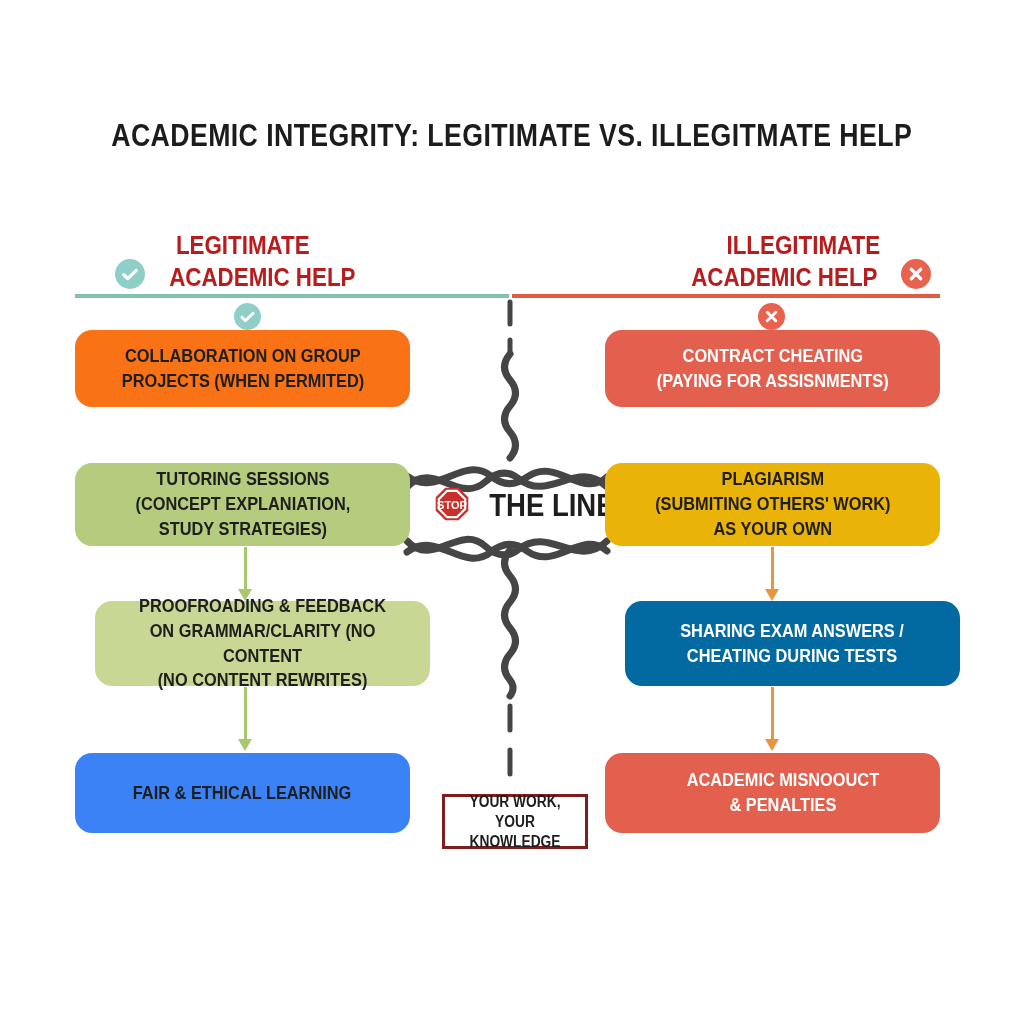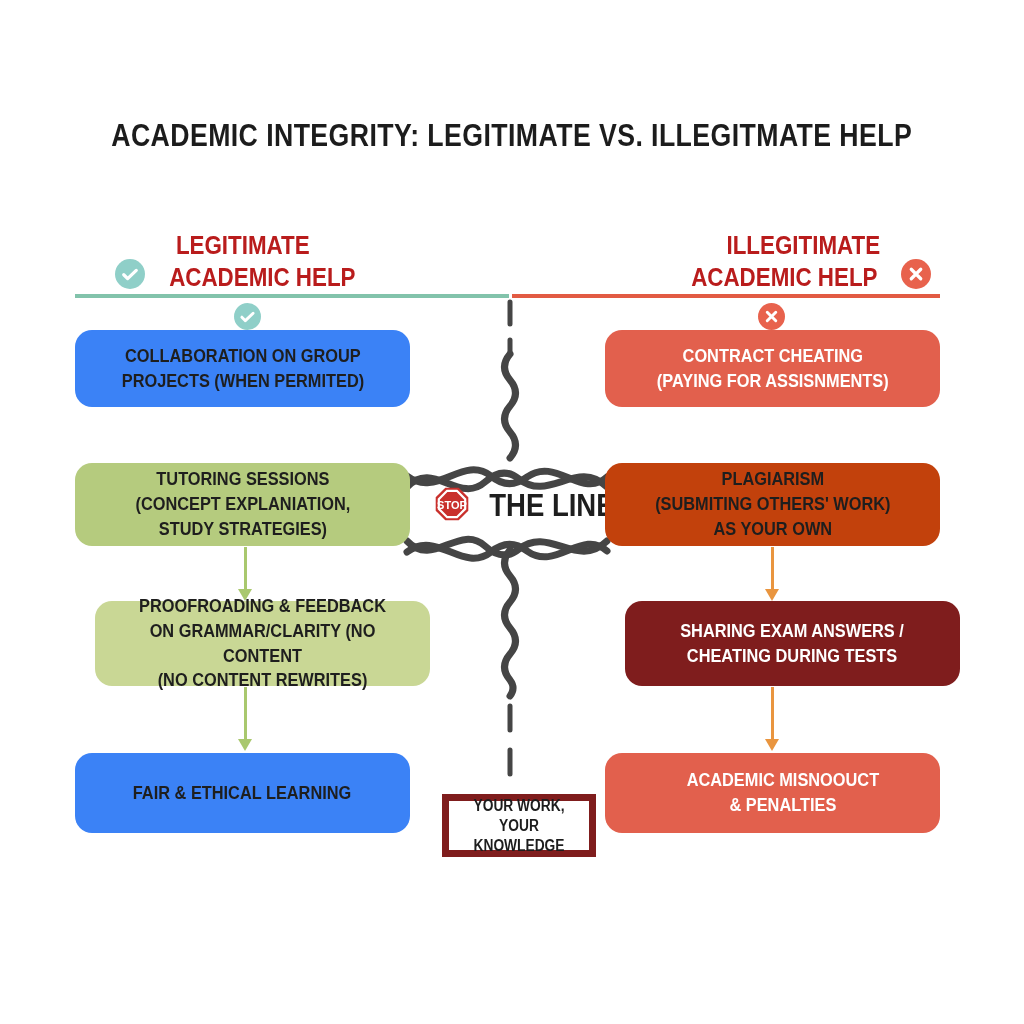--- a/index.html
+++ b/index.html
@@ -50,21 +50,21 @@
   .arrow-orange .stem { background:#e9953f; }
   .arrow-orange .head { border-top:12px solid #e9953f; }
   .braid-svg { position:absolute; left:0; top:0; pointer-events:none; }
   .theline {
     position:absolute; left:479px; top:487px; font-size:32px; font-weight:700;
     color:#1e1e1e; white-space:nowrap;
   }
   .stopsign { position:absolute; left:428px; top:480px; }
   .footer-box {
     position:absolute; left:442px; top:794px; width:140px; height:49px;
-    background:#ffffff; border:7px solid #7f1d1d;
+    background:#ffffff; border:3px solid #7f1d1d;
     display:flex; align-items:center; justify-content:center; text-align:center;
   }
   .footer-box .lbl { font-size:16px; font-weight:700; line-height:1.25; white-space:pre-line; color:#1d1d1d; }
 </style>
 </head>
 <body>
 
 <div class="stage">
 
   <div class="title">
@@ -130,21 +130,21 @@
     <svg width="48" height="48" viewBox="0 0 48 48">
       <polygon points="40.3,30.7 30.7,40.3 17.3,40.3 7.7,30.7 7.7,17.3 17.3,7.7 30.7,7.7 40.3,17.3" fill="#c9302c"></polygon>
       <polygon points="37.2,28.9 28.9,37.2 19.1,37.2 10.8,28.9 10.8,19.1 19.1,10.8 28.9,10.8 37.2,19.1" fill="none" stroke="#ffffff" stroke-width="2.2"></polygon>
       <text x="24" y="28.5" text-anchor="middle" font-family="Liberation Sans, sans-serif" font-size="11" font-weight="bold" fill="#ffffff">STOP</text>
     </svg>
   </div>
   <div class="theline">
     <span class="cx">THE LINE</span>
   </div>
 
-  <div class="flowbox lcol row1" style="background: #3b82f6;">
+  <div class="flowbox lcol row1" style="background: #f97316;">
     <div class="lbl ink-dark cx">COLLABORATION ON GROUP
 PROJECTS (WHEN PERMITED)</div>
   </div>
   <div class="flowbox lcol row2" style="background: rgb(181, 203, 126); padding-left: 12px;">
     <div class="lbl ink-dark cx">TUTORING SESSIONS
 (CONCEPT EXPLANIATION,
 STUDY STRATEGIES)</div>
   </div>
   <div class="flowbox lcol row3" style="background: rgb(201, 215, 149);">
     <div class="lbl ink-dark cx">PROOFROADING &amp; FEEDBACK
@@ -152,26 +152,26 @@
 (NO CONTENT REWRITES)</div>
   </div>
   <div class="flowbox lcol row4" style="background: #3b82f6;">
     <div class="lbl ink-dark cx">FAIR &amp; ETHICAL LEARNING</div>
   </div>
 
   <div class="flowbox rcol row1" style="background: rgb(226, 96, 77);">
     <div class="lbl ink-light cx">CONTRACT CHEATING
 (PAYING FOR ASSISNMENTS)</div>
   </div>
-  <div class="flowbox rcol row2" style="background: #c2410c;">
+  <div class="flowbox rcol row2" style="background: #eab308;">
     <div class="lbl ink-dark cx">PLAGIARISM
 (SUBMITING OTHERS' WORK)
 AS YOUR OWN</div>
   </div>
-  <div class="flowbox rcol row3" style="background: #7f1d1d;">
+  <div class="flowbox rcol row3" style="background: #0369a1;">
     <div class="lbl ink-light cx">SHARING EXAM ANSWERS /
 CHEATING DURING TESTS</div>
   </div>
   <div class="flowbox rcol row4" style="background: rgb(226, 96, 77); padding-left: 32px;">
     <div class="lbl ink-light cx">ACADEMIC MISNOOUCT
 &amp; PENALTIES</div>
   </div>
 
   <div class="arrow arrow-green" style="left:238px; top:547px; height:54px;">
     <div class="stem" style="height:43px;"></div>

